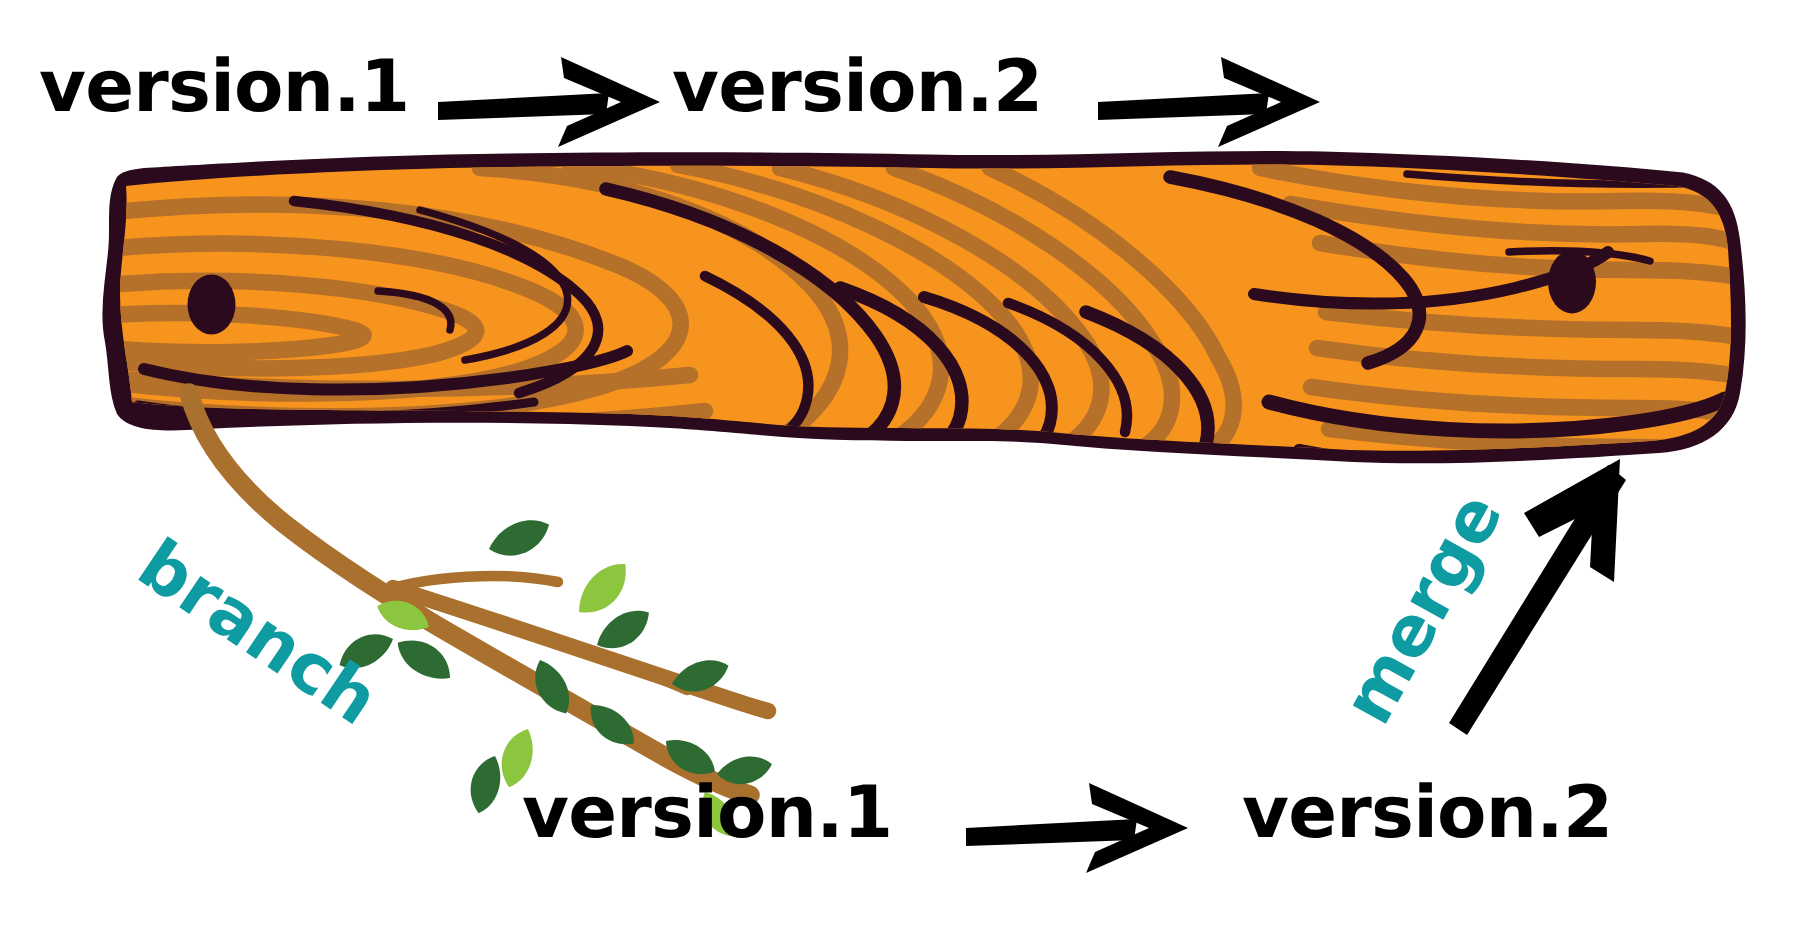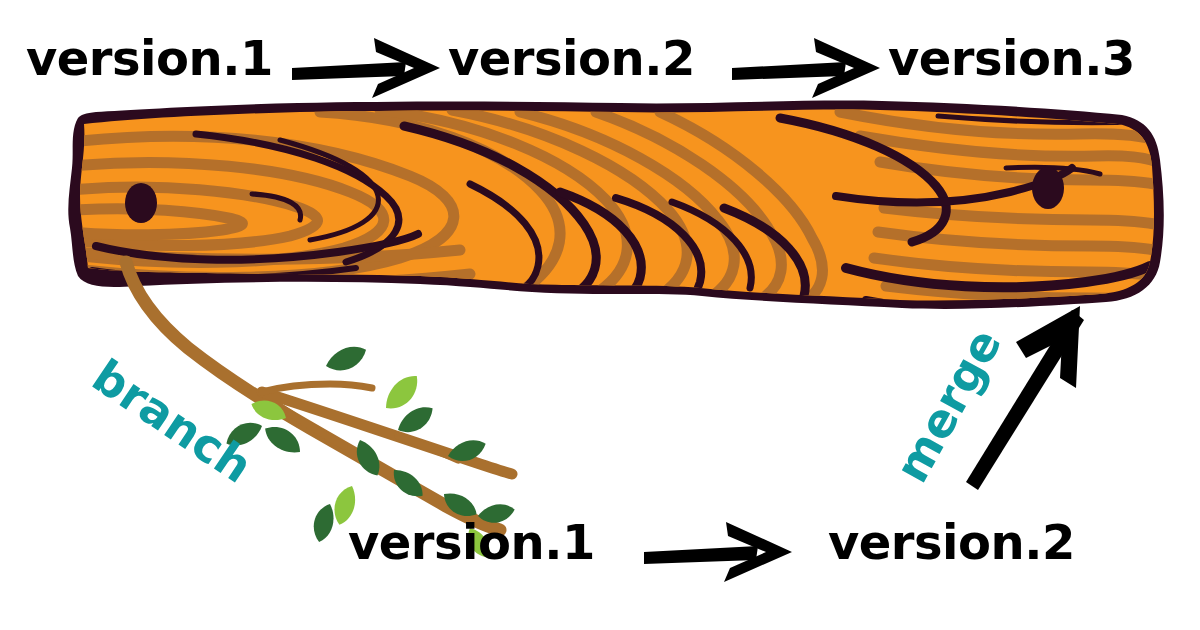--- a/index.html
+++ b/index.html
@@ -247,21 +247,20 @@
     <g fill="#000000">
       <path d="M966,482 L 1072,310 L 1084,320 L 978,490 Z"></path>
       <path d="M1080,306 L 1076,388 L 1060,378 L 1062,340 L 1026,358 L 1016,342 Z"></path>
     </g>
   </svg>
 
   <div class="vlabel" id="label-v1-top">version.1</div>
 
   <div class="vlabel" id="label-v2-top">version.2</div>
 
-  <div class="vlabel" id="label-v3-top">version.3</div>
 
   <div class="vlabel" id="label-v1-bot">version.1</div>
 
   <div class="vlabel" id="label-v2-bot">version.2</div>
 
   <div class="teal-label" id="label-branch">branch</div>
 
   <div class="teal-label" id="label-merge">merge</div>
 
 </div>

